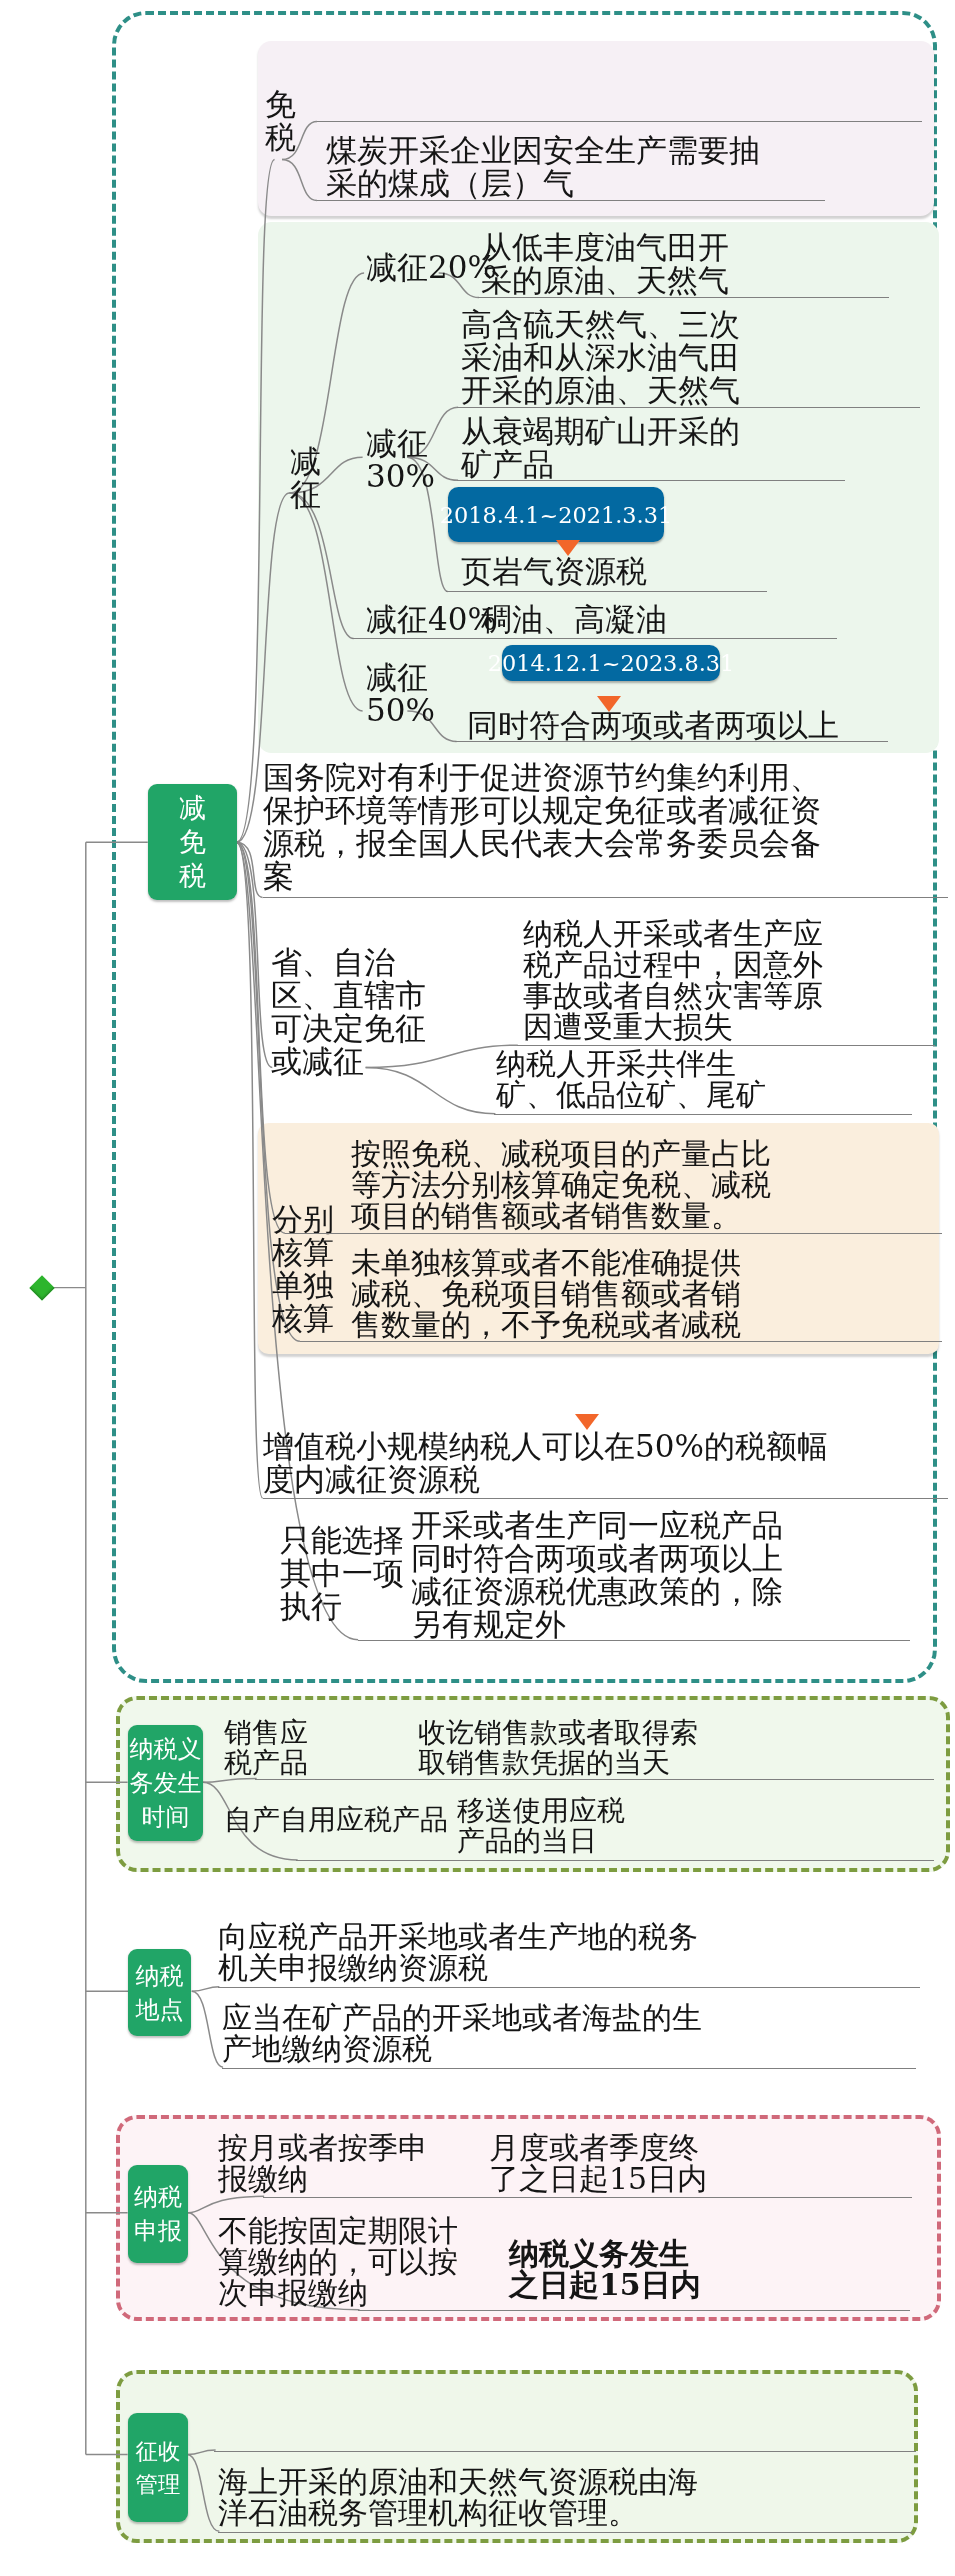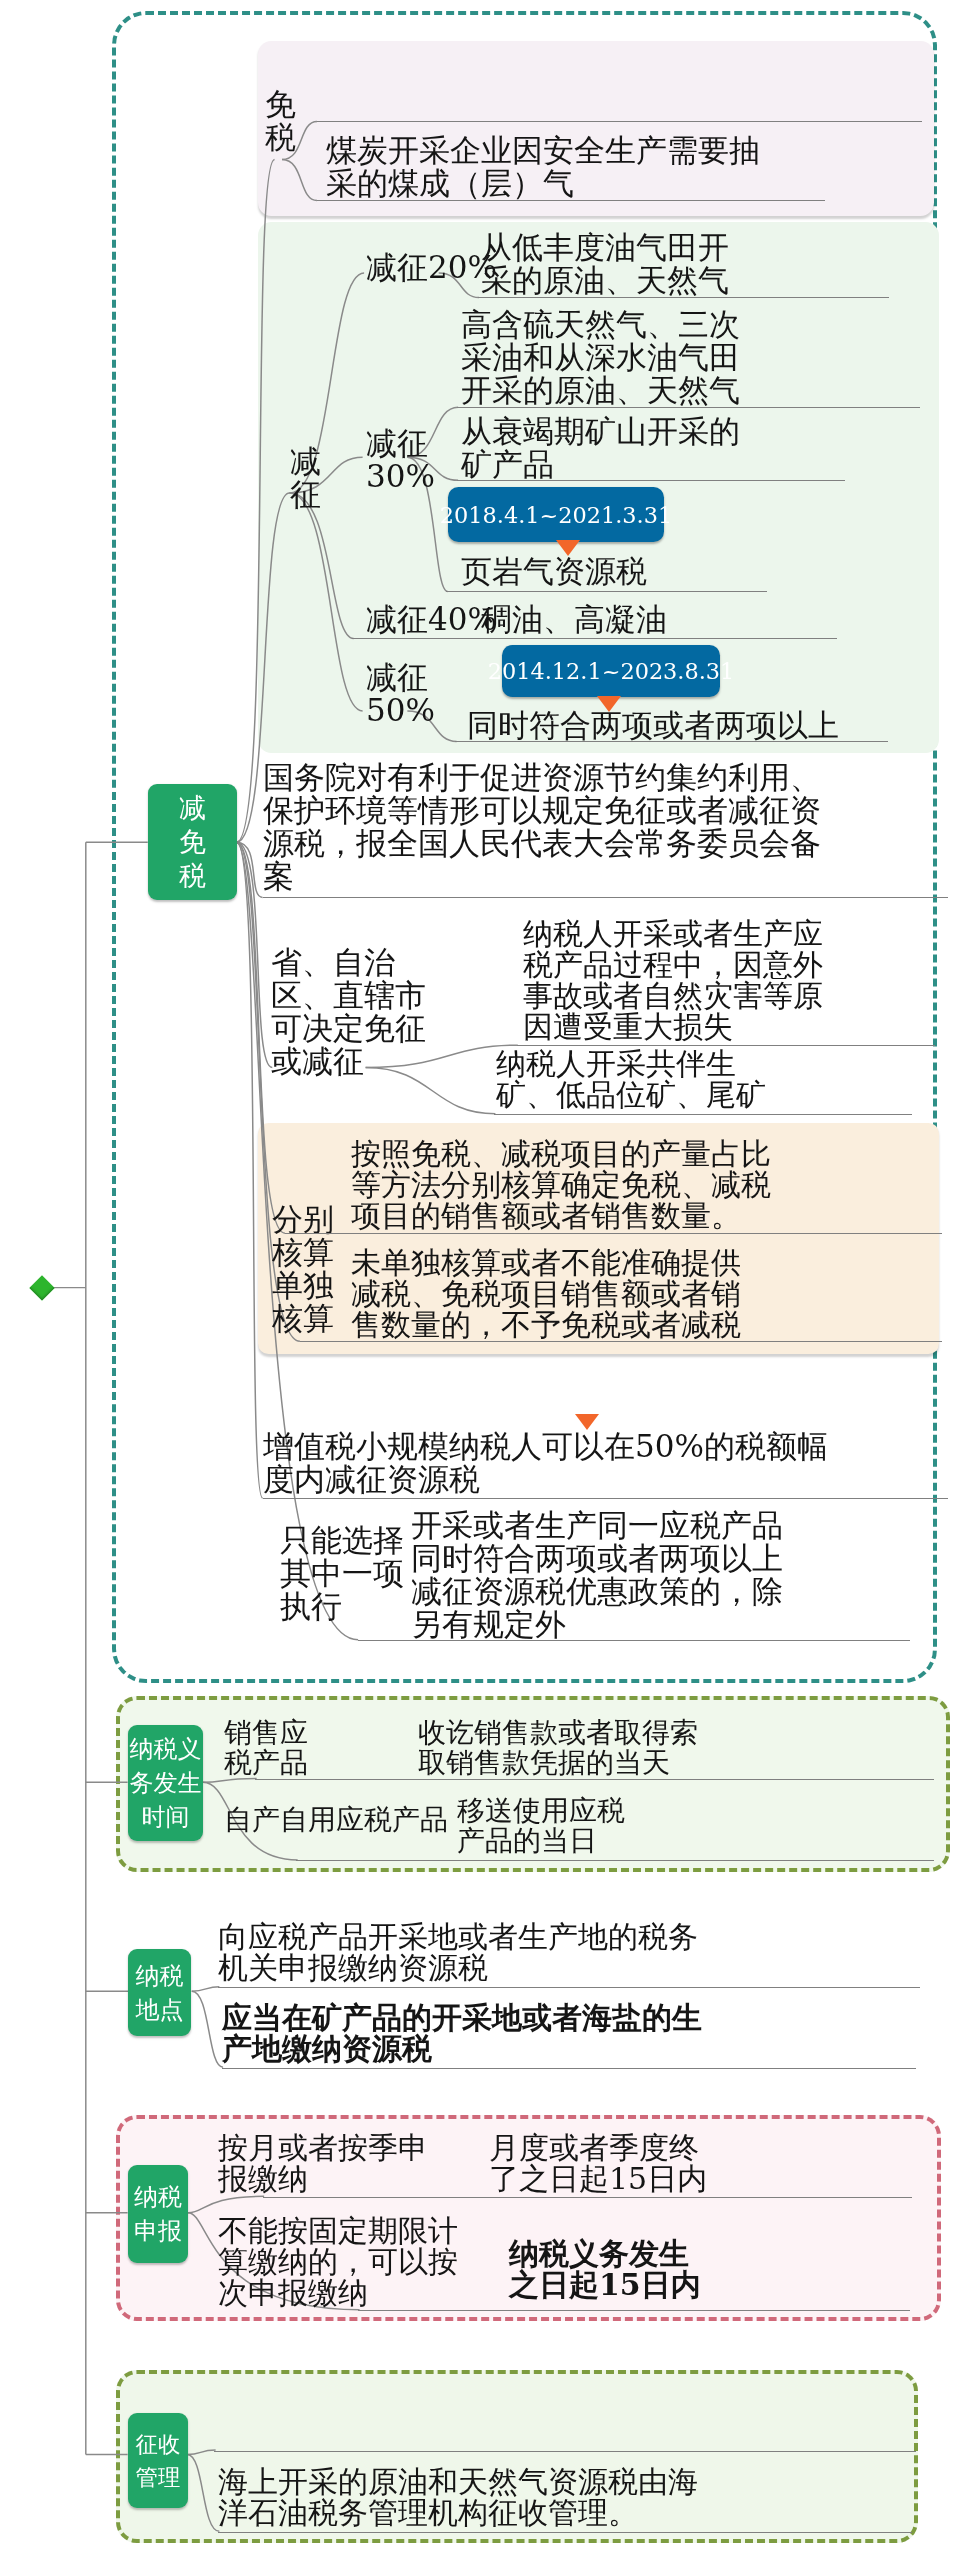--- a/index.html
+++ b/index.html
@@ -79,21 +79,21 @@
   <div class="gbox" style="left:148px;top:784px;width:89px;height:116px;font-size:27px;line-height:34px;">减
 免
 税</div>
   <div class="gbox" style="left:128px;top:1725px;width:75px;height:116px;font-size:24px;line-height:34px;">纳税义
 务发生
 时间</div>
   <div class="gbox" style="left:128px;top:1949px;width:63px;height:87px;font-size:24px;line-height:34px;">纳税
 地点</div>
   <div class="gbox" style="left:128px;top:2165px;width:60px;height:98px;font-size:24px;line-height:34px;">纳税
 申报</div>
-  <div class="gbox" style="left:128px;top:2413px;width:60px;height:95px;font-size:22.4px;line-height:33px;">征收
+  <div class="gbox" style="left:128px;top:2413px;width:60px;height:109px;font-size:22.4px;line-height:33px;">征收
 管理</div>
 
   <div class="node" style="left:265px;top:88px;">免
 税</div>
   <div class="node" style="left:326px;top:134px;">煤炭开采企业因安全生产需要抽
 采的煤成（层）气</div>
 
   <div class="node" style="left:290px;top:445px;">减
 征</div>
   <div class="node" style="left:366px;top:251px;">减征20%</div>
@@ -106,21 +106,21 @@
 开采的原油、天然气</div>
   <div class="node" style="left:461px;top:415px;">从衰竭期矿山开采的
 矿产品</div>
   <div class="badge" style="left:448px;top:487px;width:216px;height:55px;">2018.4.1~2021.3.31</div>
   <div class="tail" style="left:556px;top:540px;"></div>
   <div class="node" style="left:461px;top:555px;">页岩气资源税</div>
   <div class="node" style="left:366px;top:603px;">减征40%</div>
   <div class="node" style="left:481px;top:603px;">稠油、高凝油</div>
   <div class="node" style="left:366px;top:661px;">减征
 50%</div>
-  <div class="badge" style="left:502px;top:645px;width:218px;height:52px;">2014.12.1~2023.8.31</div>
+  <div class="badge" style="left:502px;top:645px;width:218px;height:36px;">2014.12.1~2023.8.31</div>
   <div class="tail" style="left:597px;top:696px;"></div>
   <div class="node" style="left:467px;top:709px;">同时符合两项或者两项以上</div>
 
   <div class="node" style="left:263px;top:761px;">国务院对有利于促进资源节约集约利用、
 保护环境等情形可以规定免征或者减征资
 源税，报全国人民代表大会常务委员会备
 案</div>
   <div class="node" style="left:271px;top:946px;">省、自治
 区、直辖市
 可决定免征
@@ -158,21 +158,21 @@
   <div class="node sm" style="left:224px;top:1718px;">销售应
 税产品</div>
   <div class="node sm" style="left:418px;top:1718px;">收讫销售款或者取得索
 取销售款凭据的当天</div>
   <div class="node sm" style="left:224px;top:1805px;">自产自用应税产品</div>
   <div class="node sm" style="left:457px;top:1796px;">移送使用应税
 产品的当日</div>
 
   <div class="node md" style="left:218px;top:1921px;">向应税产品开采地或者生产地的税务
 机关申报缴纳资源税</div>
-  <div class="node md" style="left:222px;top:2002px;font-weight:bold;">应当在矿产品的开采地或者海盐的生
+  <div class="node md" style="left:222px;top:2002px;">应当在矿产品的开采地或者海盐的生
 产地缴纳资源税</div>
 
   <div class="node md" style="left:218px;top:2132px;">按月或者按季申
 报缴纳</div>
   <div class="node md" style="left:489px;top:2132px;">月度或者季度终
 了之日起15日内</div>
   <div class="node md" style="left:218px;top:2215px;">不能按固定期限计
 算缴纳的，可以按
 次申报缴纳</div>
   <div class="node md" style="left:509px;top:2238px;font-weight:bold;">纳税义务发生

